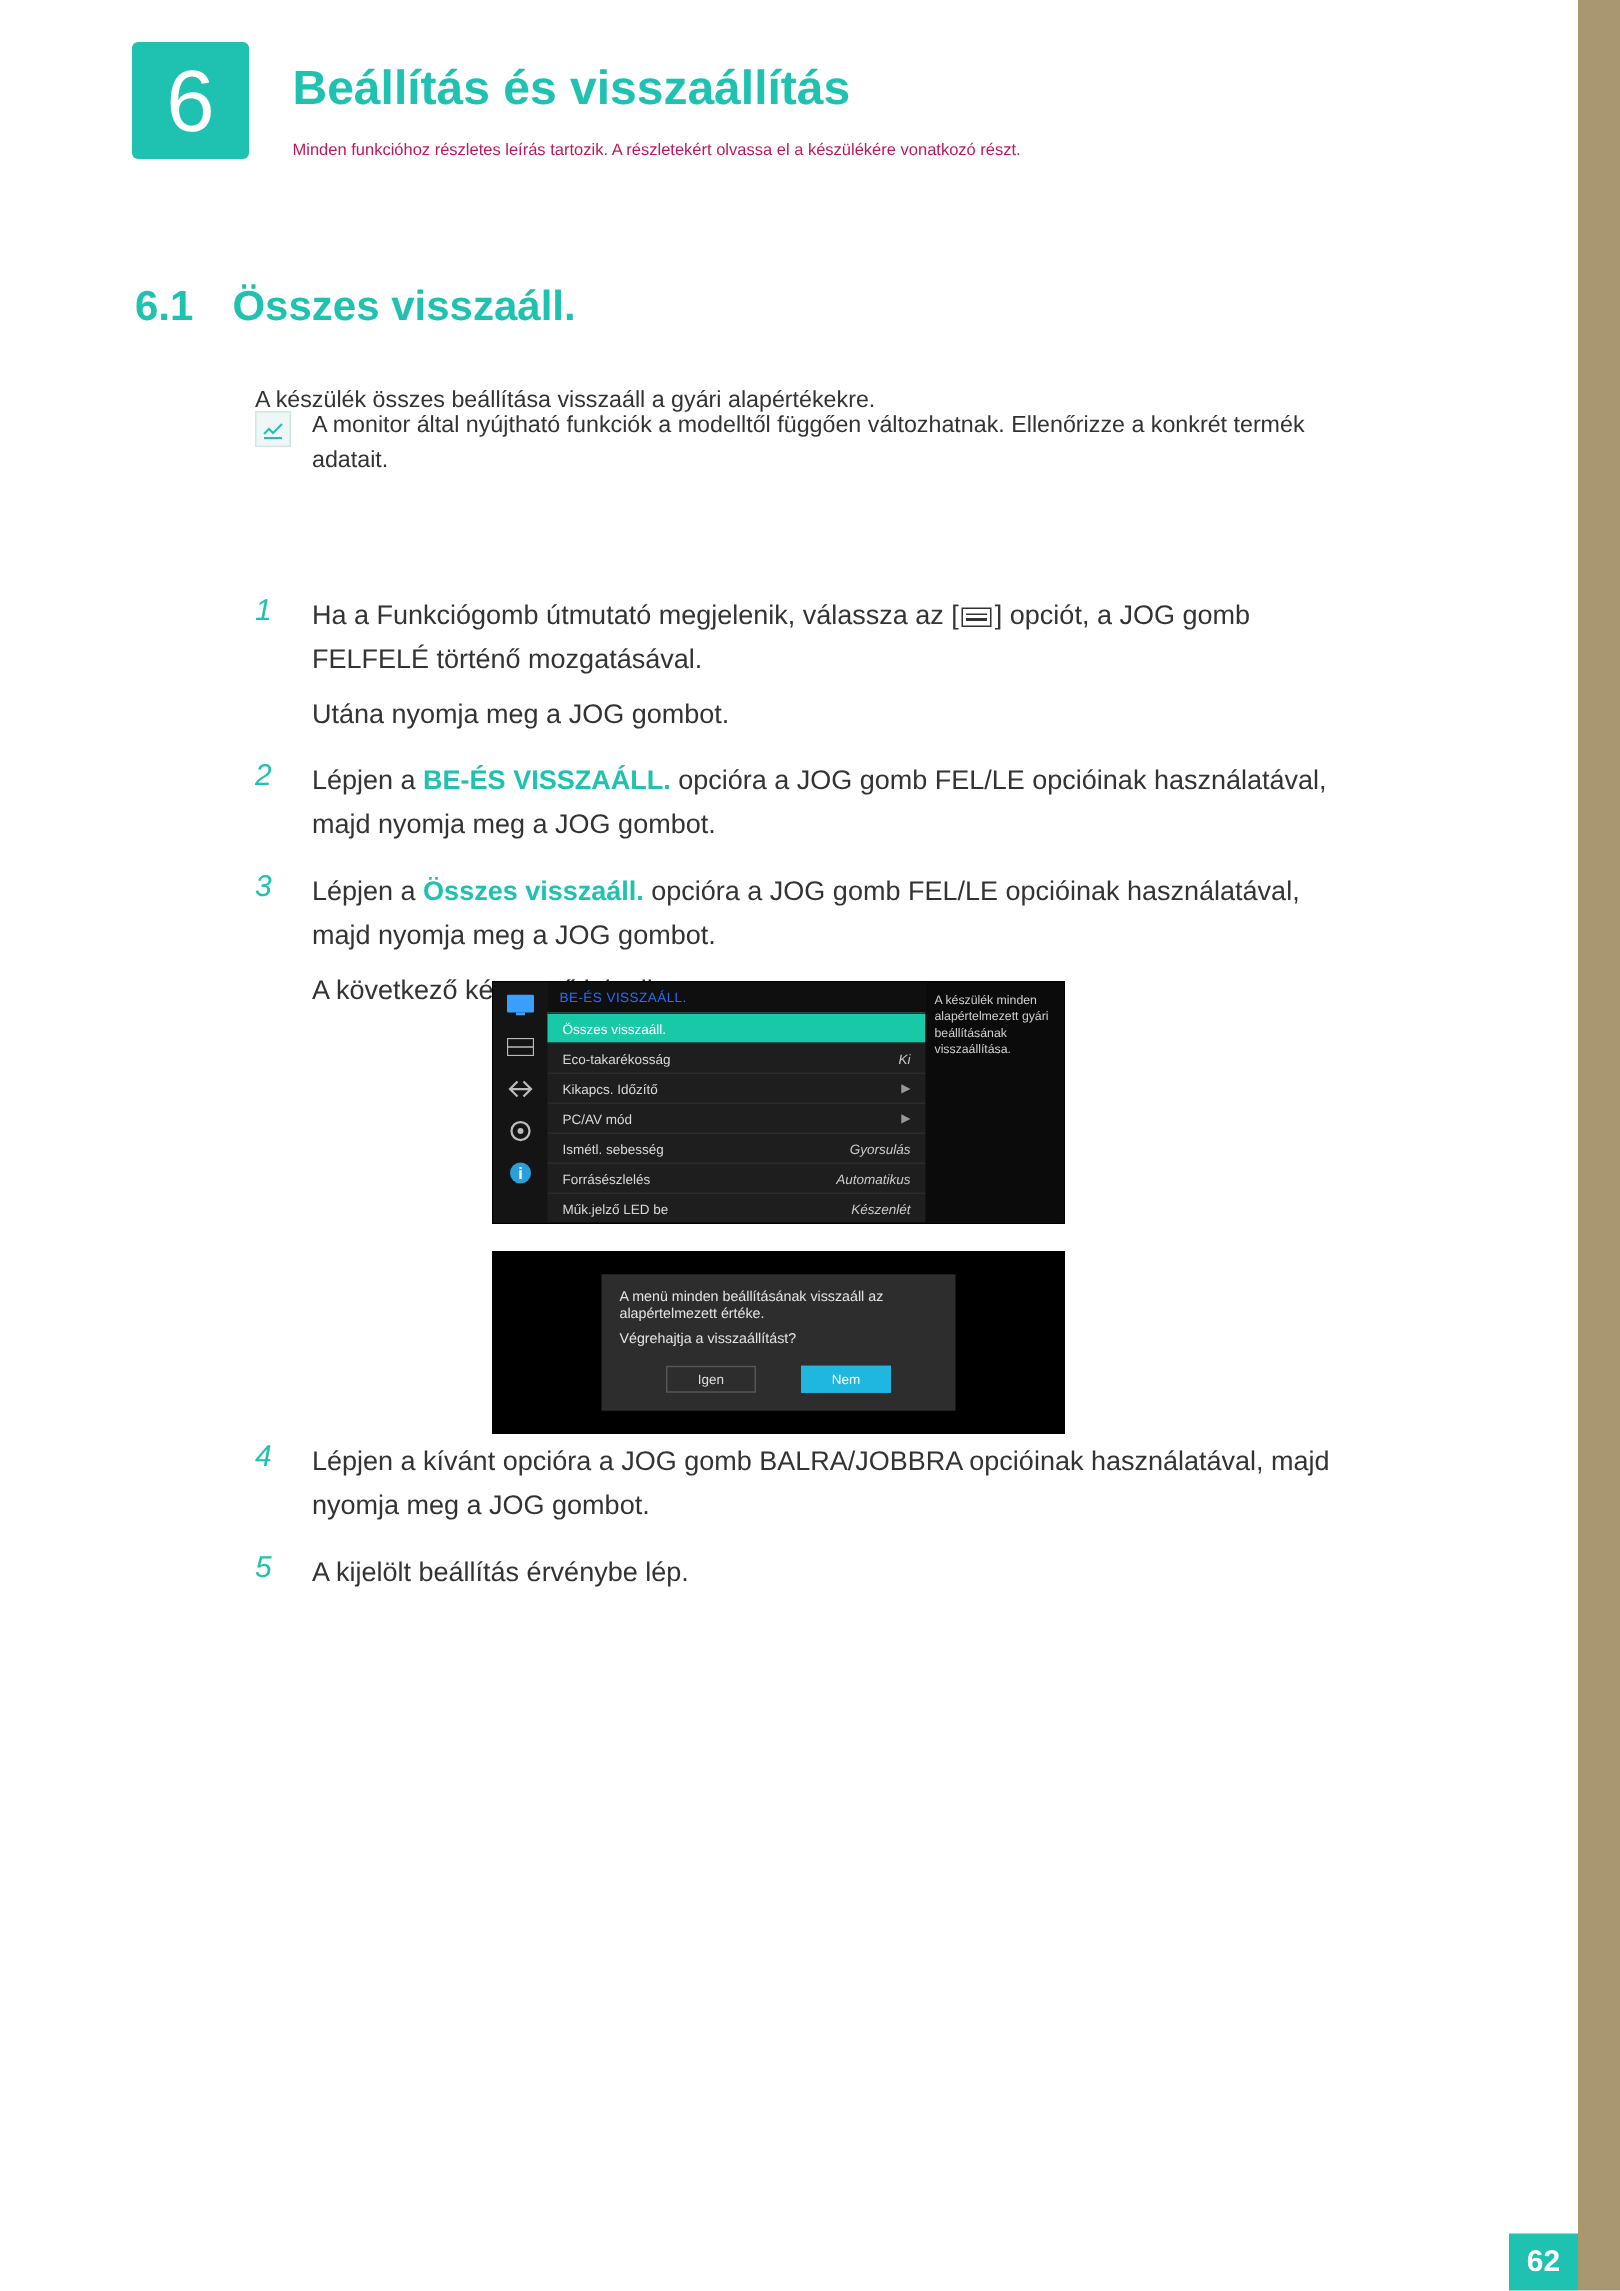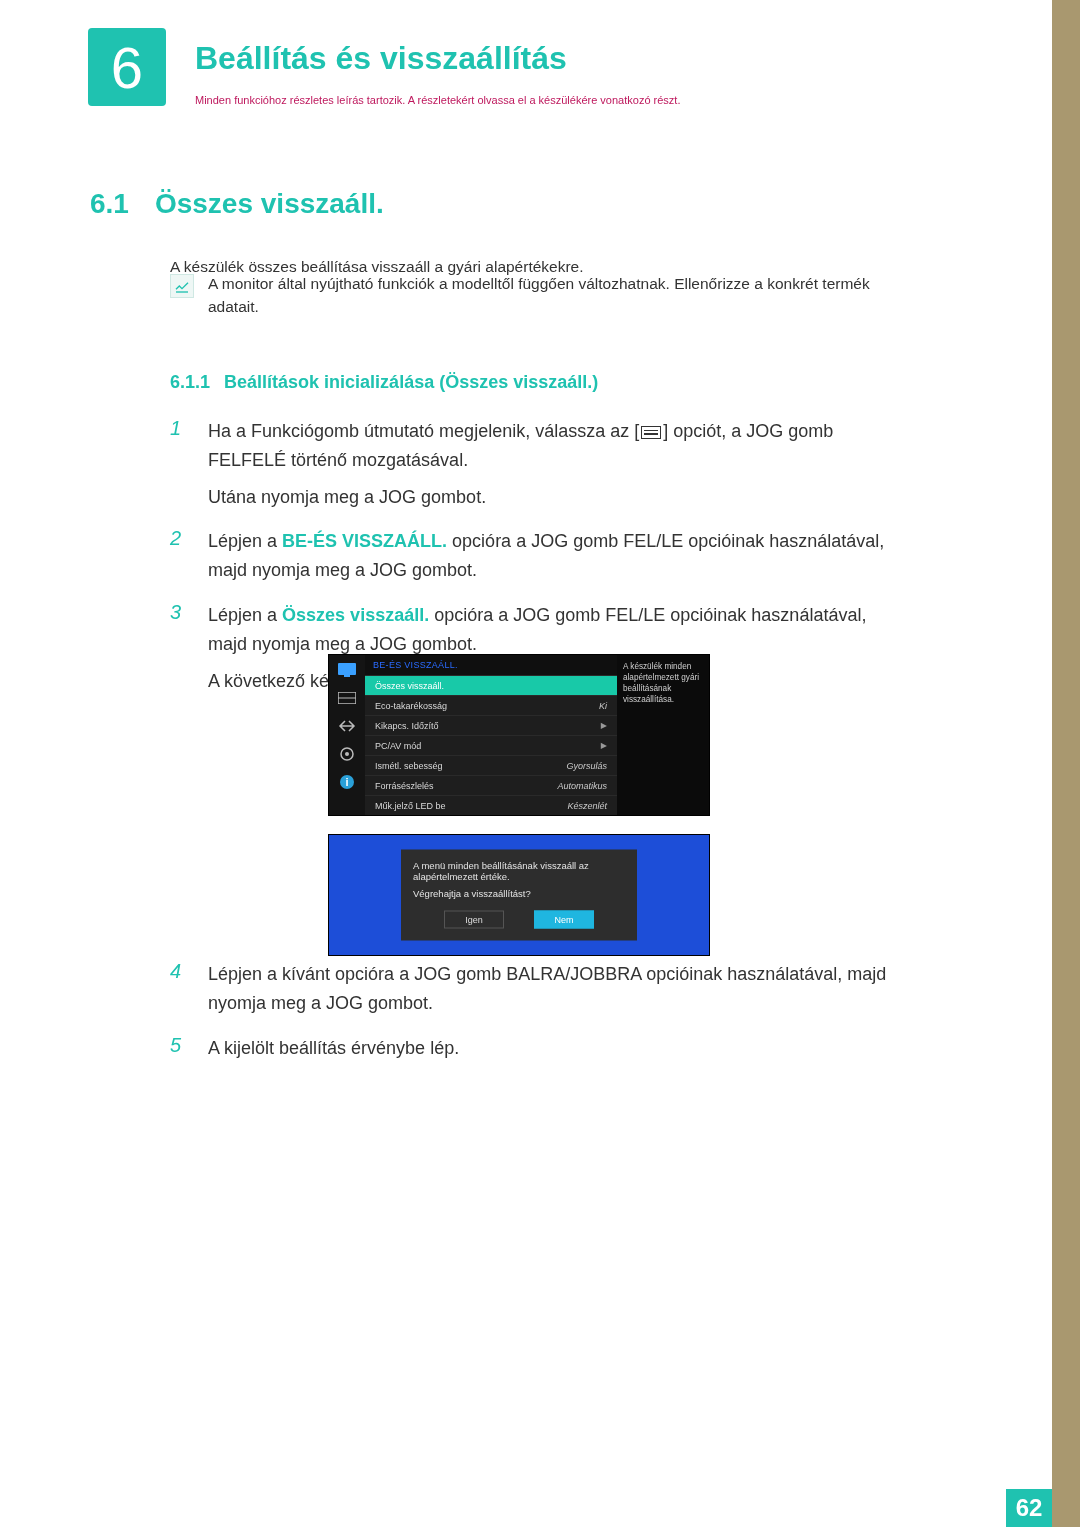--- a/index.html
+++ b/index.html
@@ -153,21 +153,21 @@
     width: 92px;
     background: #0b0b0b;
     color: #d0d0d0;
     font-size: 8.2px;
     padding: 6px 6px;
     line-height: 1.35;
   }
 
   .osd2 {
     margin-top: 18px;
-    background: #1d4ed8;
+    background: #000000;
     border: 1px solid #000;
     height: 122px;
     position: relative;
   }
   .osd2-box {
     position: absolute;
     left: 50%; top: 50%;
     transform: translate(-50%, -50%);
     width: 236px;
     background: #2d2d2d;
@@ -205,21 +205,21 @@
     height: 38px;
     display: flex; justify-content: flex-end; align-items: stretch;
   }
   .footer-label {
     color: #666; font-size: 14px; font-weight: 600;
     display: flex; align-items: center;
     padding-right: 14px;
   }
   .footer-page {
     width: 46px; background: #1fc2b0;
-    color: #fff; font-size: 24px; font-weight: 600;
+    color: #fff; font-size: 20px; font-weight: 600;
     display: flex; align-items: center; justify-content: center;
   }
 </style>
 </head>
 <body>
 
 <div class="side-bar"></div>
 
 <div class="chapter-badge">6</div>
 <div class="chapter-title">Beállítás és visszaállítás</div>
@@ -235,24 +235,20 @@
   <div class="note-icon">
     <svg viewBox="0 0 24 24">
         <path d="M3 17l5-5 4 4 9-9" stroke="#1fc2b0" stroke-width="2" fill="none"></path>
         <path d="M3 21h18" stroke="#1fc2b0" stroke-width="2"></path>
       </svg>
   </div>
   <div class="note-text">A monitor által nyújtható funkciók a modelltől függően változhatnak. Ellenőrizze a konkrét termék adatait.</div>
 </div>
 
 <div class="subsection">
-  <div class="subsec-head">
-    <span>6.1.1</span>
-    <span>Beállítások inicializálása (Összes visszaáll.)</span>
-  </div>
 
   <div class="steps">
     <div class="step">
       <div class="step-num">1</div>
       <div class="step-body">
         <span>Ha a Funkciógomb útmutató megjelenik, válassza az [</span><span class="menu-glyph"></span><span>] opciót, a JOG gomb FELFELÉ történő mozgatásával.</span>
         <div style="height:8px"></div>
         <span>Utána nyomja meg a JOG gombot.</span>
       </div>
     </div>

